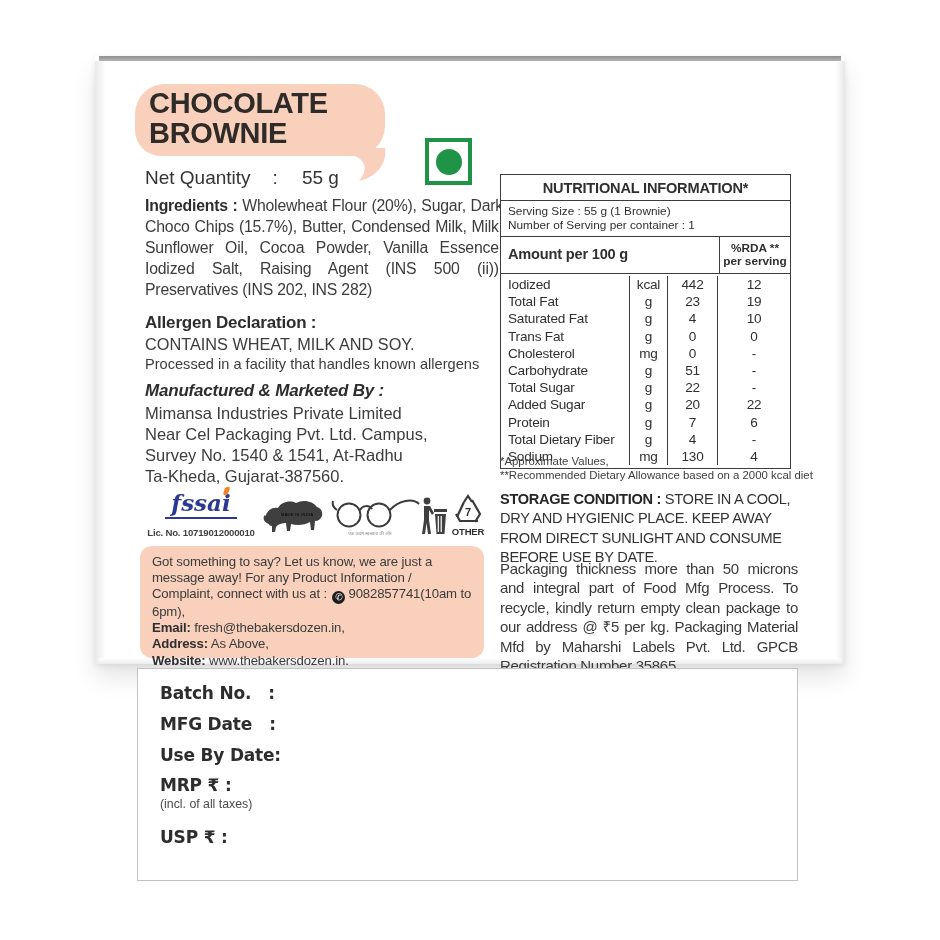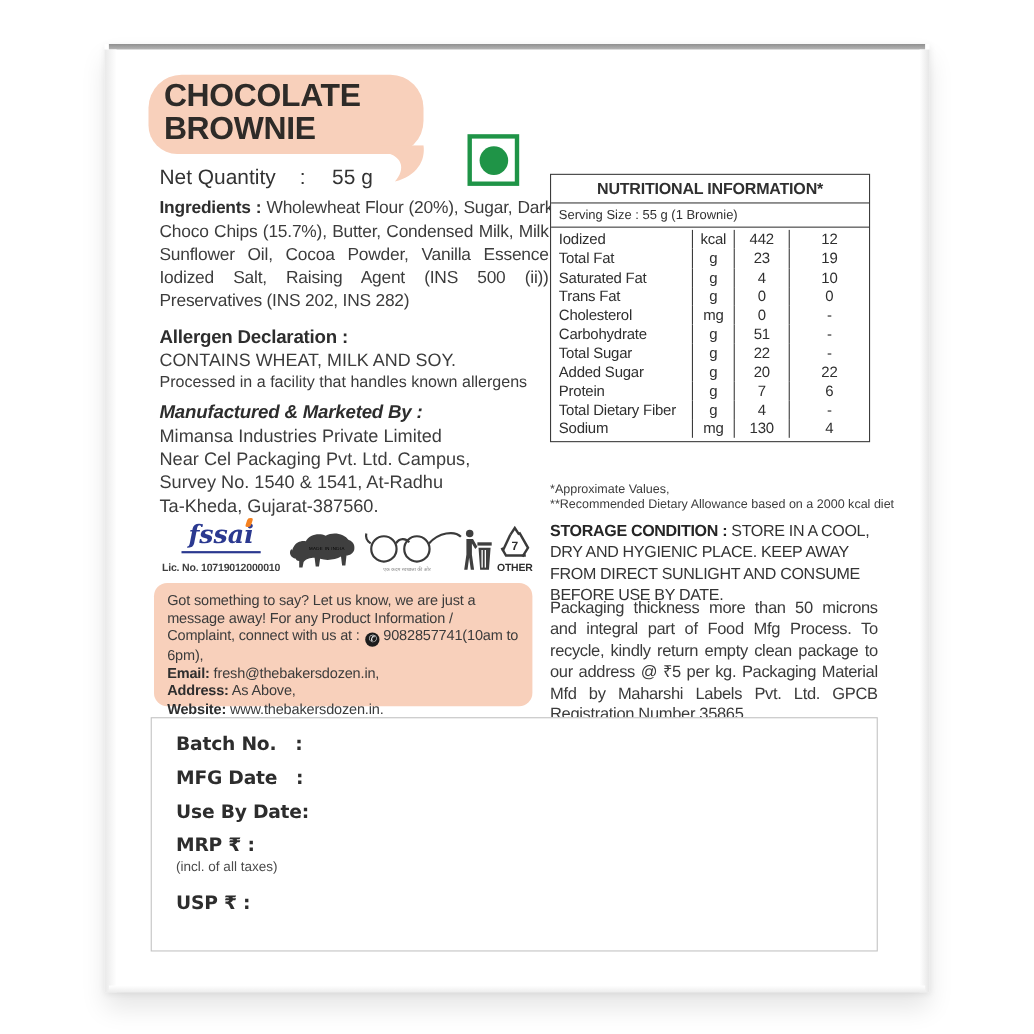--- a/index.html
+++ b/index.html
@@ -1,19 +1,19 @@
 <!DOCTYPE html>
 <html style="--peach: #f8d0bb; --veg-green: #1f9447; --fssai-blue: #2b3990; --fssai-orange: #f58220;"><head>
 <meta charset="utf-8">
 <style>
   * { margin:0; padding:0; box-sizing:border-box; }
   html,body { width:940px; height:940px; background:#ffffff; overflow:hidden;
               font-family:"Liberation Sans", sans-serif; color:#3a3a3a; }
   #package {
-    position:absolute; left:95px; top:40px; width:750px; height:862px;
+    position:absolute; left:95px; top:56px; width:750px; height:608px;
     background:#ffffff;
     box-shadow:0 14px 22px rgba(0,0,0,0.10), 0 2px 6px rgba(0,0,0,0.08);
   }
   #package .top-edge {
     position:absolute; left:4px; right:4px; top:0; height:5px;
     background:linear-gradient(#8f8f8f,#b5b5b5);
   }
   #package .left-edge {
     position:absolute; left:0; top:5px; bottom:0; width:11px;
     background:linear-gradient(to right,#e9e9e9,#ffffff);
@@ -219,20 +219,28 @@
     <span>Got something to say? Let us know, we are just a message away! For any Product Information / Complaint, connect with us at : </span><span class="phone-ic">✆</span><span>9082857741(10am to 6pm),</span><br>
     <b>Email:</b><span> fresh@thebakersdozen.in,</span><br>
     <b>Address:</b><span> As Above,</span><br>
     <b>Website:</b><span> www.thebakersdozen.in.</span>
   </div>
 
   <div class="nutri">
     <div class="nutri-title">NUTRITIONAL INFORMATION*</div>
     <div class="nutri-serving">
       <div>Serving Size : 55 g (1 Brownie)</div>
+      <div>Number of Serving per container : 1</div>
+    </div>
+    <div class="nutri-header">
+      <div class="amount-cell">Amount per 100 g</div>
+      <div class="rda-cell">
+        <div>%RDA **</div>
+        <div>per serving</div>
+      </div>
     </div>
     <div class="nutri-body">
     <div class="n-row">
       <span class="n-name">Iodized</span>
       <span class="n-unit">kcal</span>
       <span class="n-val">442</span>
       <span class="n-rda">12</span>
     </div>
 
     <div class="n-row">

